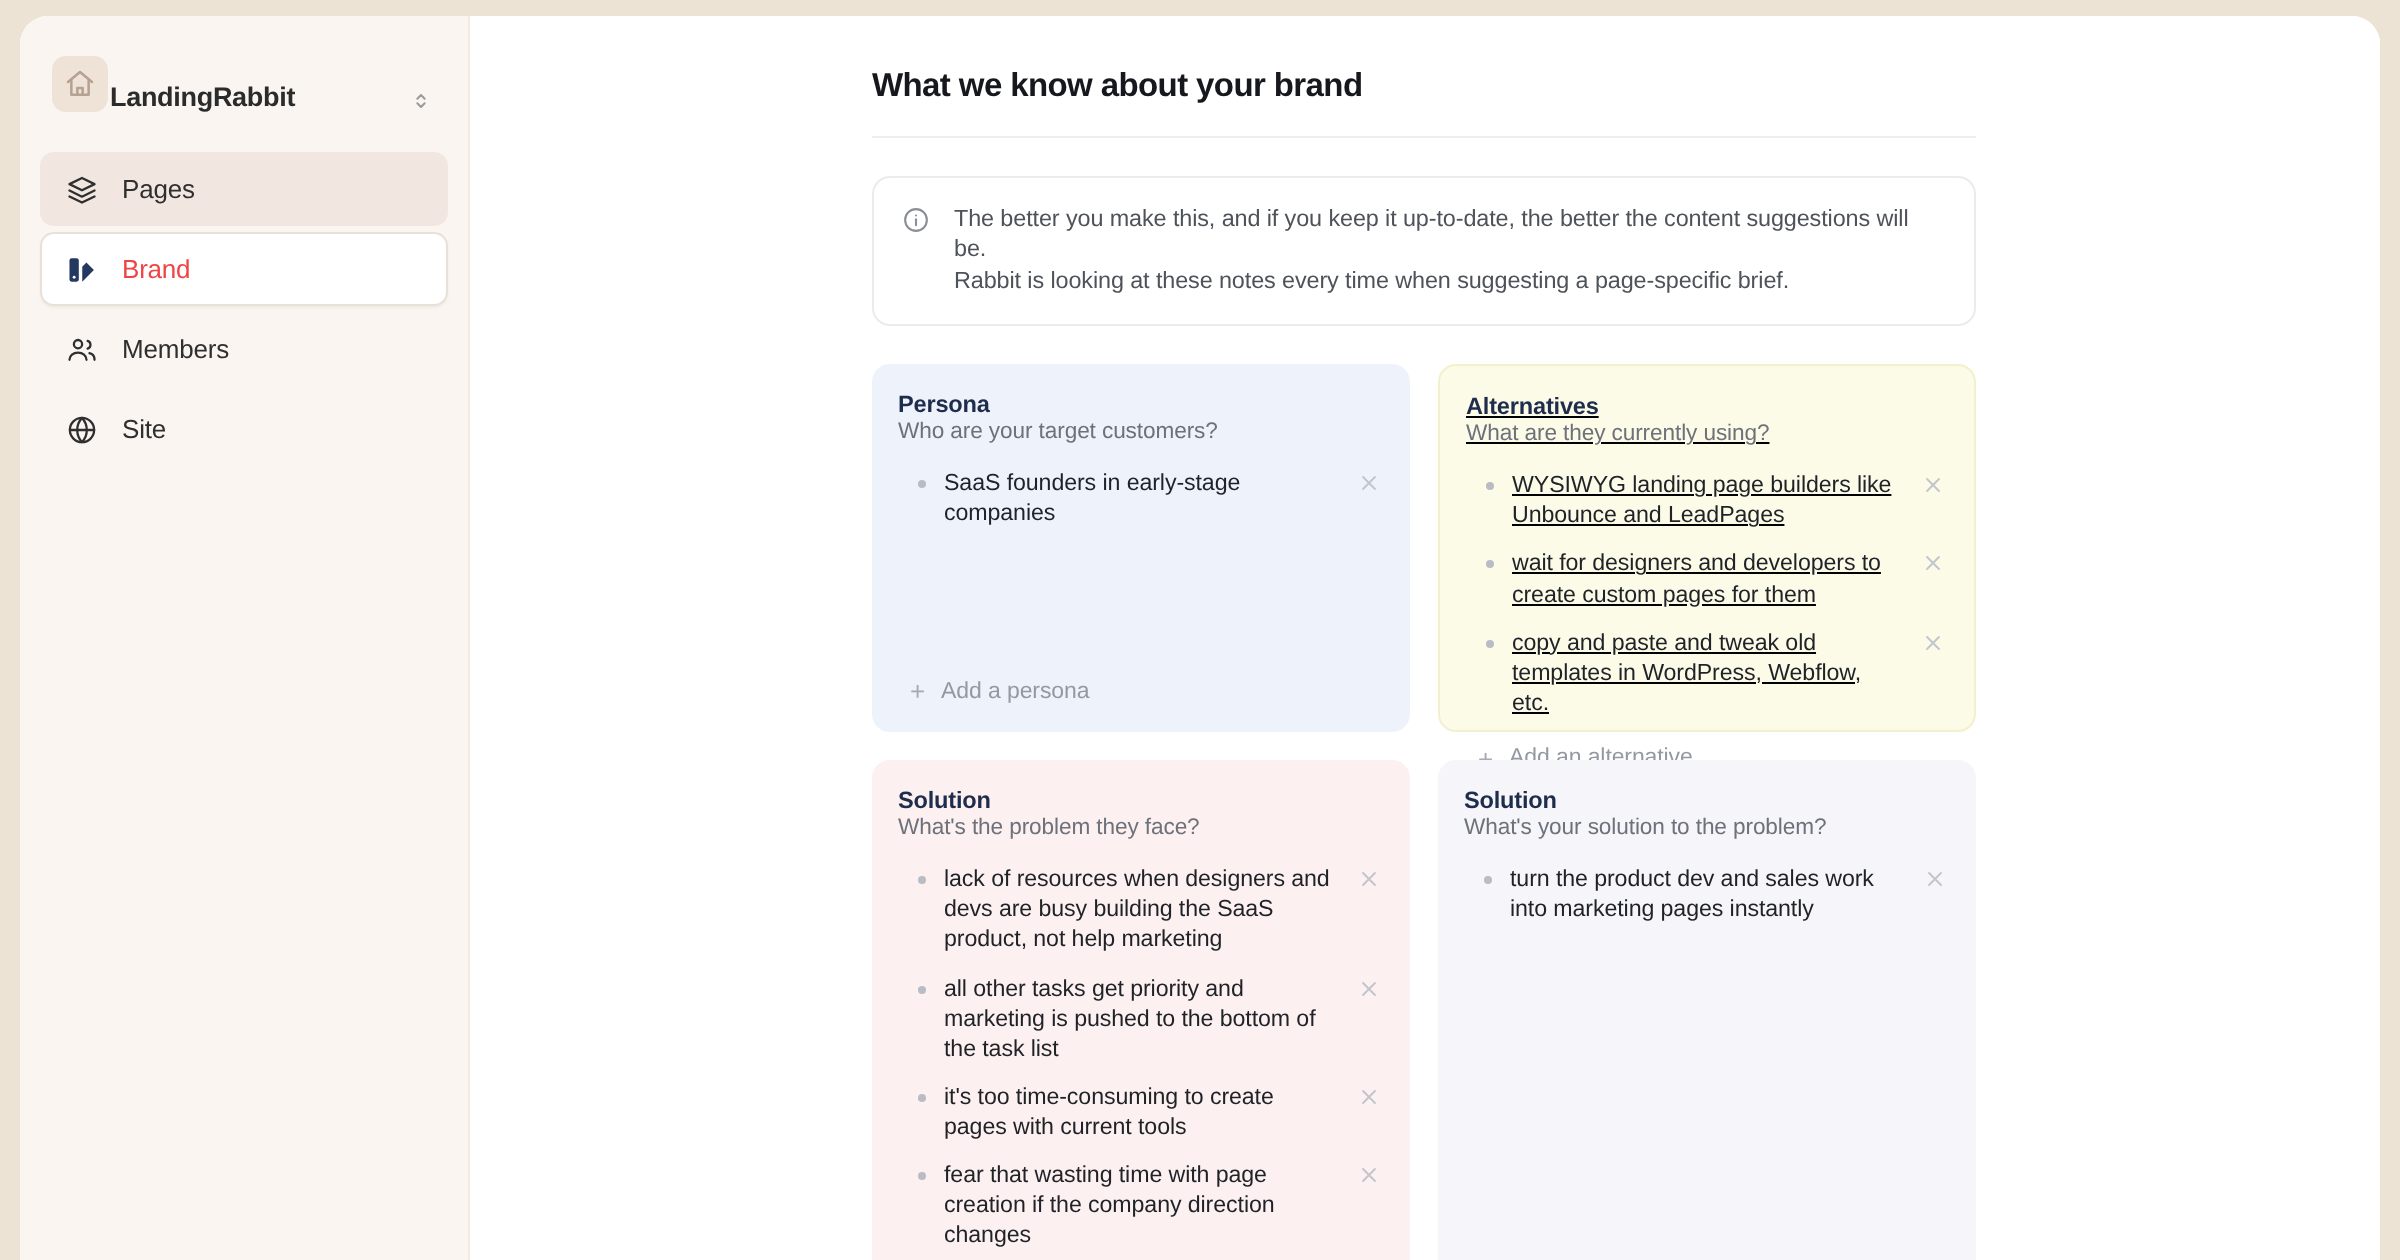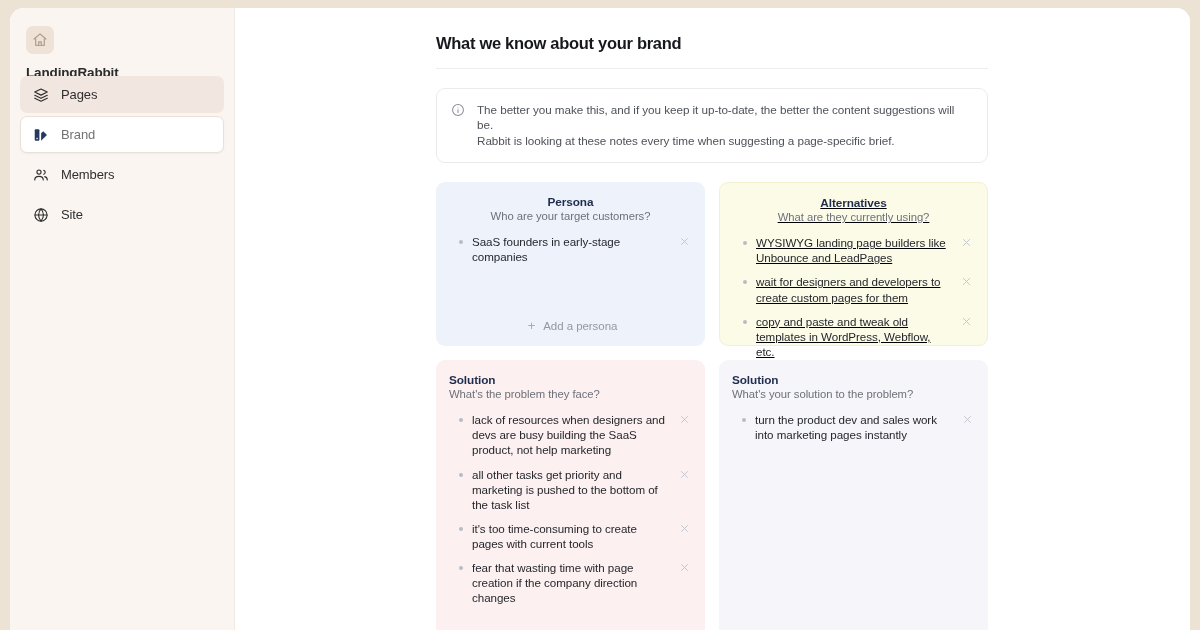--- a/index.html
+++ b/index.html
@@ -33,27 +33,26 @@
   .sidebar {
     width: 225px;
     flex: 0 0 225px;
     background: #faf5f1;
     padding: 12px 10px 0 10px;
     border-right: 1px solid #f1e9e2;
   }
 
   .brand-row {
     display: flex;
-    align-items: flex-start;
-    gap: 11px;
+    align-items: flex-end;
+    gap: 1px;
     padding: 6px 8px 6px 6px;
     border-radius: 8px;
     height: 42px;
     cursor: pointer;
-    flex-direction: column;
   }
   .brand-logo {
     width: 28px; height: 28px;
     flex: 0 0 28px;
     background: #efe2d7;
     border-radius: 7px;
     display: flex; align-items: center; justify-content: center;
   }
   .brand-name {
     font-size: 13.5px;
@@ -79,21 +78,21 @@
     font-size: 13px;
     color: #2f2f2f;
     letter-spacing: -0.1px;
   }
   .nav-item.active-soft { background: #f2e7e0; }
   .nav-item.active-card {
     background: #ffffff;
     border: 1px solid #e9e0d8;
     box-shadow: 0 1px 1.5px rgba(60,40,20,0.05);
   }
-  .nav-item.active-card .nav-label { color: #737373; font-weight: 400; }
+  .nav-item.active-card .nav-label { color: #ef4444; font-weight: 400; }
   .nav-icon { width: 17px; height: 17px; display: flex; align-items: center; justify-content: center; flex: 0 0 17px; }
 
   
   .main {
     flex: 1;
     background: #ffffff;
     padding: 26px 0 0 0;
     overflow: hidden;
   }
   .main-inner {
@@ -197,21 +196,21 @@
     cursor: pointer;
   }
   .card-add .plus { font-size: 13px; line-height: 1; color: #a7aab2; }
 
   
   .c-persona      { background: #eef2fb; }
   .c-alternatives { background: #fcfbe8; border: 1px solid #f3f0cd; text-decoration: underline; }
   .c-problem      { background: #fcf0f0; }
   .c-solution     { background: #f6f5fa; }
 
-  .card.h-top { height: 164px; align-items: center; }
+  .card.h-top { height: 184px; }
   .card.h-bot { height: 290px; }
 </style>
 </head>
 <body>
 
 <div class="app-frame">
 
   <aside class="sidebar">
 
     <div class="brand-row">

